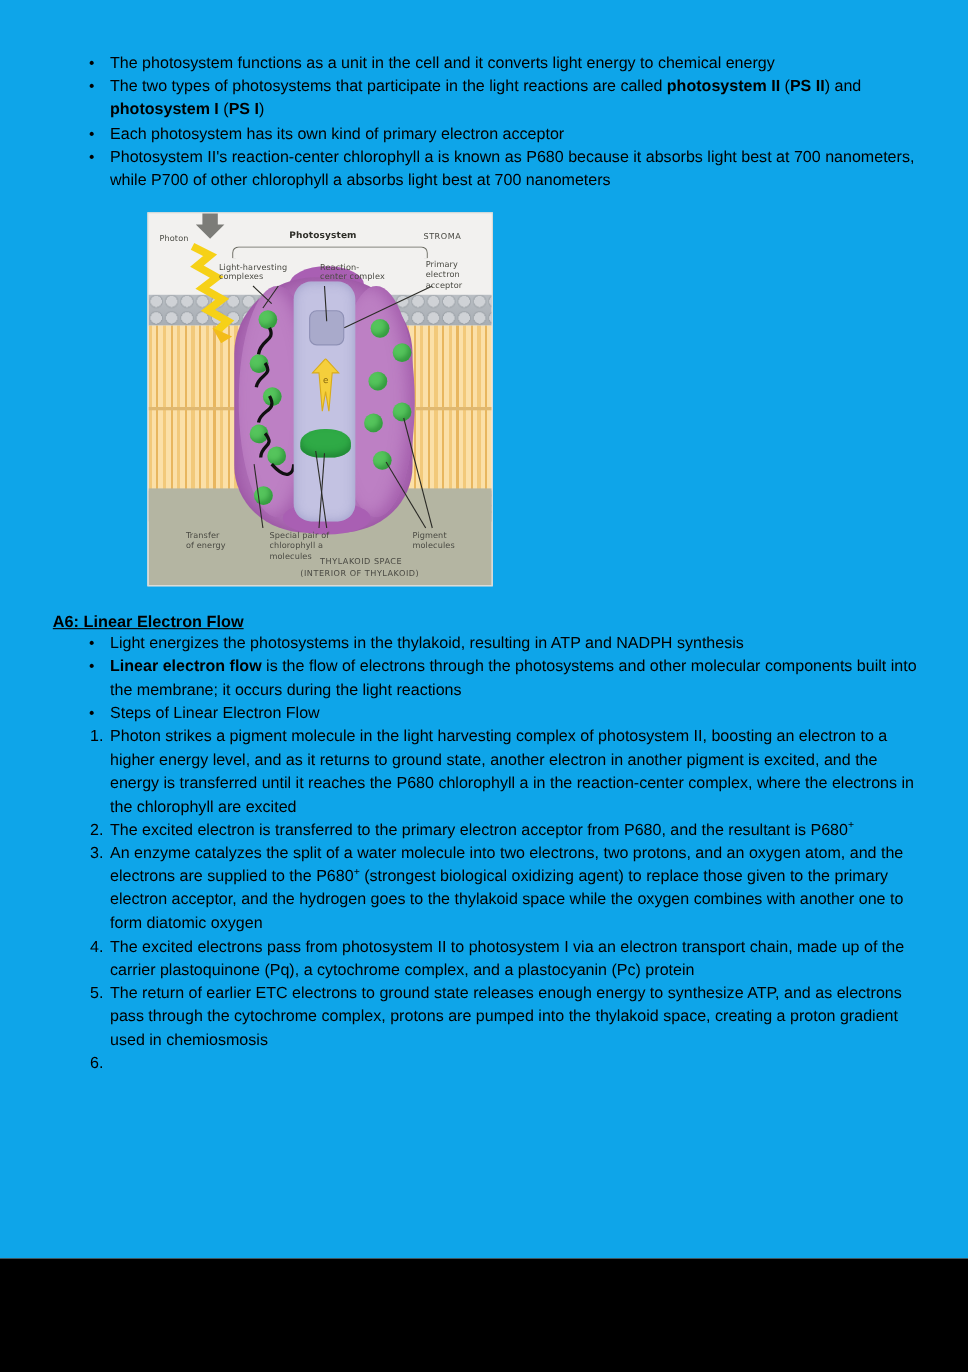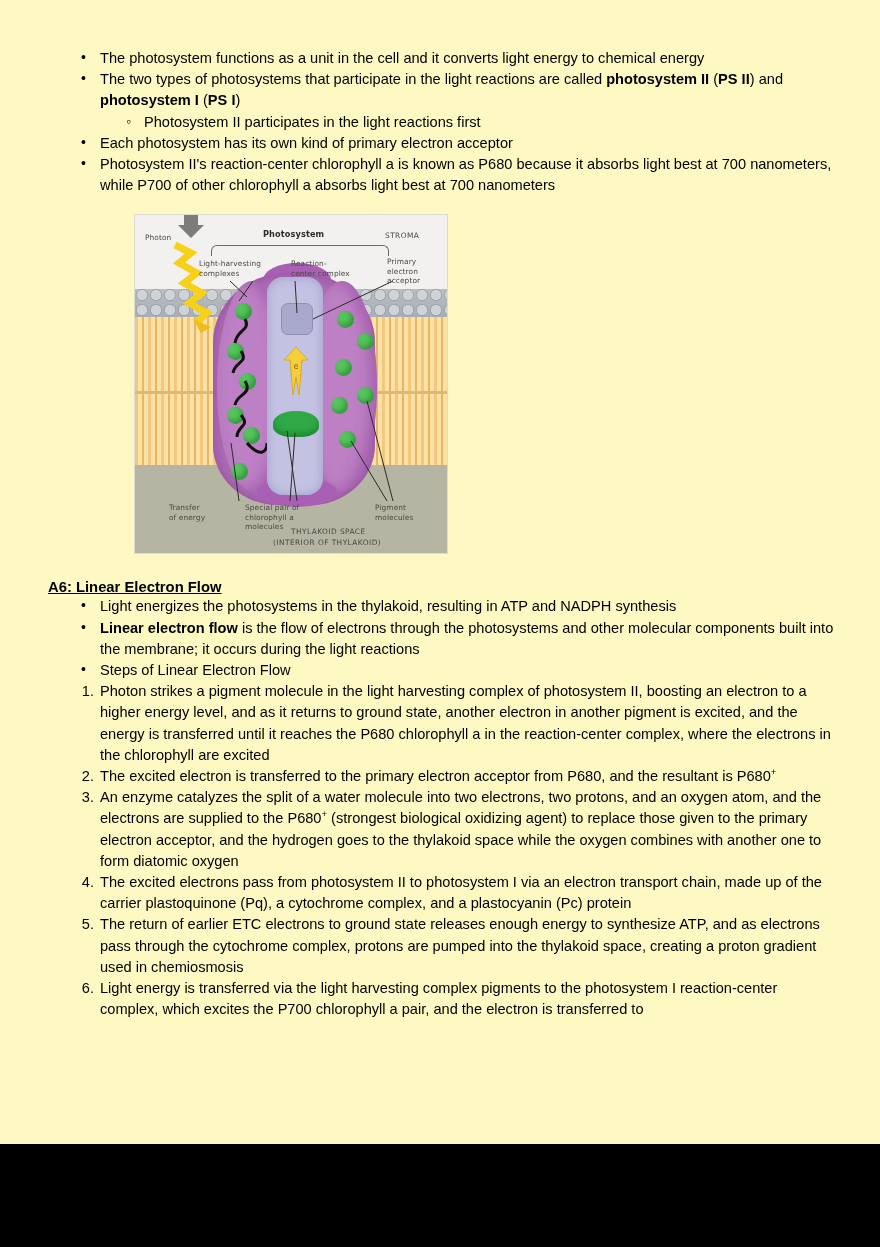--- a/index.html
+++ b/index.html
@@ -12,21 +12,21 @@
     height: 1247px;
     position: relative;
     font-family: "Liberation Sans", sans-serif;
     overflow: hidden;
   }
   .page {
     position: absolute;
     left: 0; top: 0;
     width: 880px;
     height: 1144px;
-    background: #fef9c3;
+    background: #0ea5e9;
   }
   .content {
     position: absolute;
     left: 48px;
     top: 48px;
     width: 790px;
   }
 
   
   ul.bullets, ol.steps {
@@ -240,21 +240,20 @@
 <body>
 
 <div class="page">
   <div class="content">
 
     <ul class="bullets">
       <li class="bullet">The photosystem functions as a unit in the cell and it converts light energy to chemical energy</li>
 
       <li class="bullet"><span>The two types of photosystems that participate in the light reactions are called </span><b>photosystem II</b><span> (</span><b>PS II</b><span>) and </span><b>photosystem I</b><span> (</span><b>PS I</b><span>)</span></li>
 
-      <li class="sub">Photosystem II participates in the light reactions first</li>
 
       <li class="bullet">Each photosystem has its own kind of primary electron acceptor</li>
       <li class="bullet">Photosystem II's reaction-center chlorophyll a is known as P680 because it absorbs light best at 700 nanometers, while P700 of other chlorophyll a absorbs light best at 700 nanometers</li>
     </ul>
 
     <div class="figure">
       <div class="fig-stroma"></div>
       <div class="heads-top"></div>
       <div class="tails"></div>
       <div class="heads-bot"></div>
@@ -369,20 +368,19 @@
       <li class="step">
         <span class="num">4.</span>
         <span>The excited electrons pass from photosystem II to photosystem I via an electron transport chain, made up of the carrier plastoquinone (Pq), a cytochrome complex, and a plastocyanin (Pc) protein</span>
       </li>
       <li class="step">
         <span class="num">5.</span>
         <span>The return of earlier ETC electrons to ground state releases enough energy to synthesize ATP, and as electrons pass through the cytochrome complex, protons are pumped into the thylakoid space, creating a proton gradient used in chemiosmosis</span>
       </li>
       <li class="step">
         <span class="num">6.</span>
-        <span>Light energy is transferred via the light harvesting complex pigments to the photosystem I reaction-center complex, which excites the P700 chlorophyll a pair, and the electron is transferred to</span>
       </li>
     </ol>
 
   </div>
 </div>
 
 <div class="black-bar"></div>
 
 </body></html>

